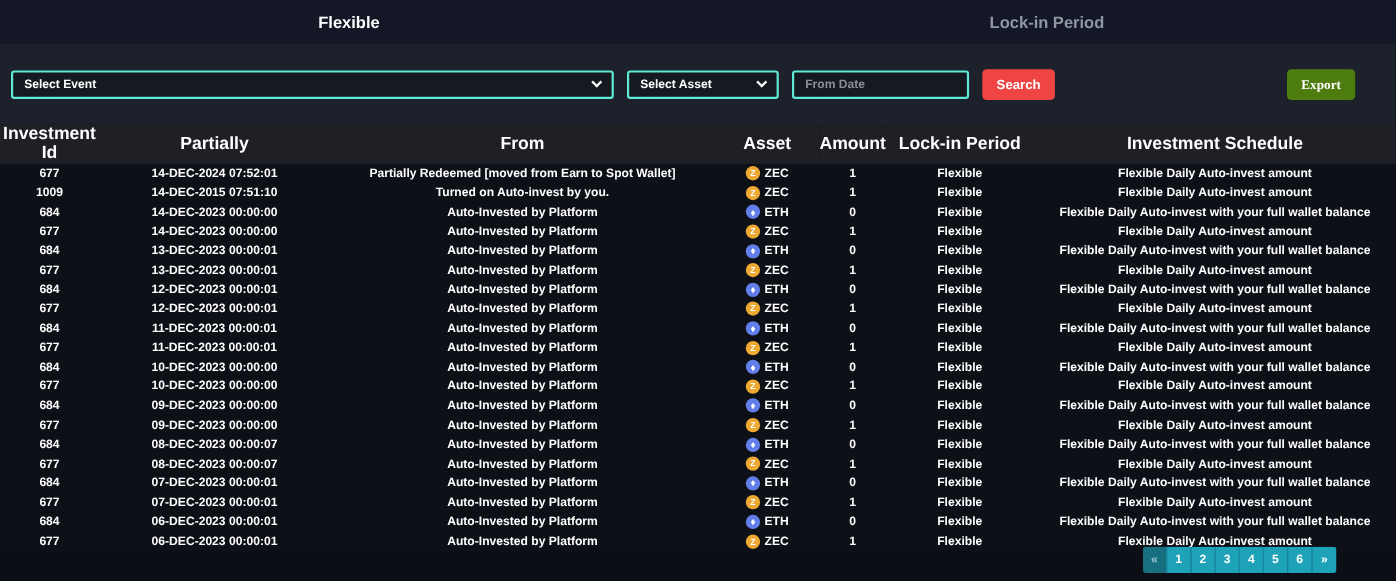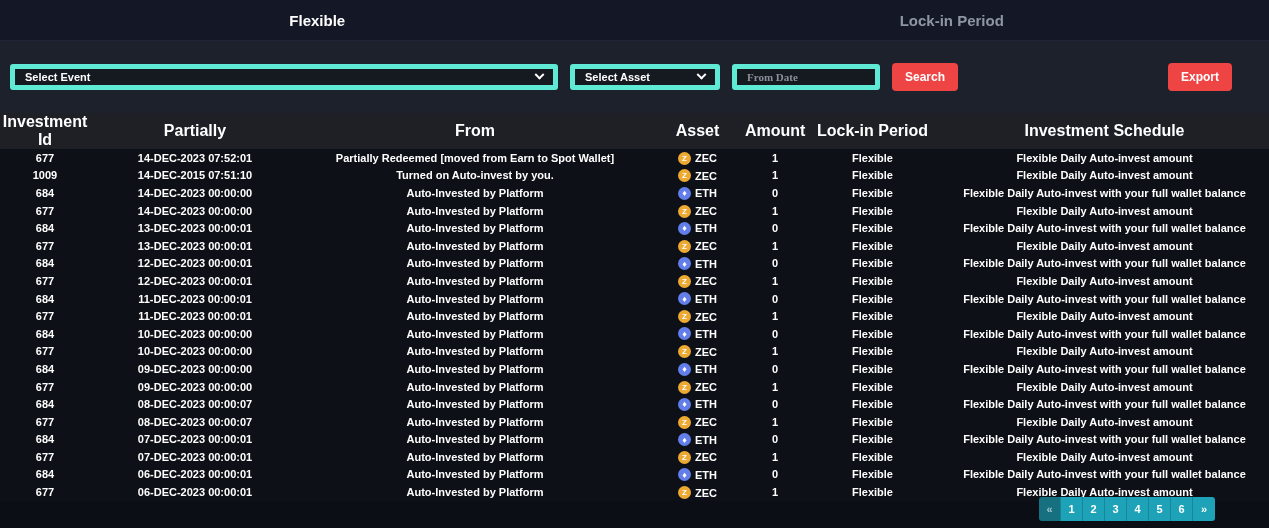--- a/index.html
+++ b/index.html
@@ -25,43 +25,43 @@
   .tab.inactive { color:#8f96a3; }
 
   
   .filters {
     height:72px; background:#1c212b;
     display:flex; align-items:center;
     padding:0 37px 0 10px; gap:12px;
   }
   .ctrl {
     height:26px; background:#151920;
-    border:5px solid #5eead4; border-radius:3px;
+    border:2px solid #5eead4; border-radius:3px;
     display:flex; align-items:center;
     color:#fff; font-size:11px; font-weight:bold;
     padding:0 10px;
   }
   .select { justify-content:space-between; cursor:pointer; }
   .select-event { width:548px; }
-  .select-asset { width:150px; }
+  .select-asset { width:138px; }
   .chev {
     width:7px; height:7px;
     border-right:2px solid #fff; border-bottom:2px solid #fff;
     transform:rotate(45deg) translate(-2px,-2px);
   }
-  input.ctrl { width:148px; font-family:Liberation Serif, serif; outline:none; }
+  input.ctrl { width:161px; font-family:Liberation Sans, sans-serif; outline:none; }
   input.ctrl::placeholder { color:#8a8f99; font-weight:bold; }
   .btn {
     height:28px; border:none; border-radius:4px;
     color:#fff; font-size:12px; font-weight:bold;
     padding:0 13px; cursor:pointer;
     font-family:"Liberation Sans", sans-serif;
   }
   .btn-search { background:#ef4444; }
-  .btn-export { background:#ef4444; margin-left:auto; }
+  .btn-export { background:#4d7c0f; margin-left:auto;font-family:Liberation Serif, serif; }
 
   
   table { width:1269px; border-collapse:collapse; table-layout:fixed; }
   thead th {
     background:#1e2025; height:20px;
     font-size:16px; font-weight:bold; color:#fff; text-align:center;
   }
   tbody td {
     height:17.6px; background:#0d1016;
     font-size:11px; font-weight:bold; color:#fff; text-align:center;
@@ -130,21 +130,21 @@
       <th>From</th>
       <th>Asset</th>
       <th>Amount</th>
       <th>Lock-in Period</th>
       <th>Investment Schedule</th>
     </tr>
   </thead>
   <tbody>
   <tr>
     <td>677</td>
-    <td>14-DEC-2023 07:52:01</td>
+    <td>14-DEC-2024 07:52:01</td>
     <td>Partially Redeemed [moved from Earn to Spot Wallet]</td>
     <td>
       <span class="asset-cell">
         <span class="coin zec">Z</span>
         <span>ZEC</span>
       </span>
     </td>
     <td>1</td>
     <td>Flexible</td>
     <td>Flexible Daily Auto-invest amount</td>

